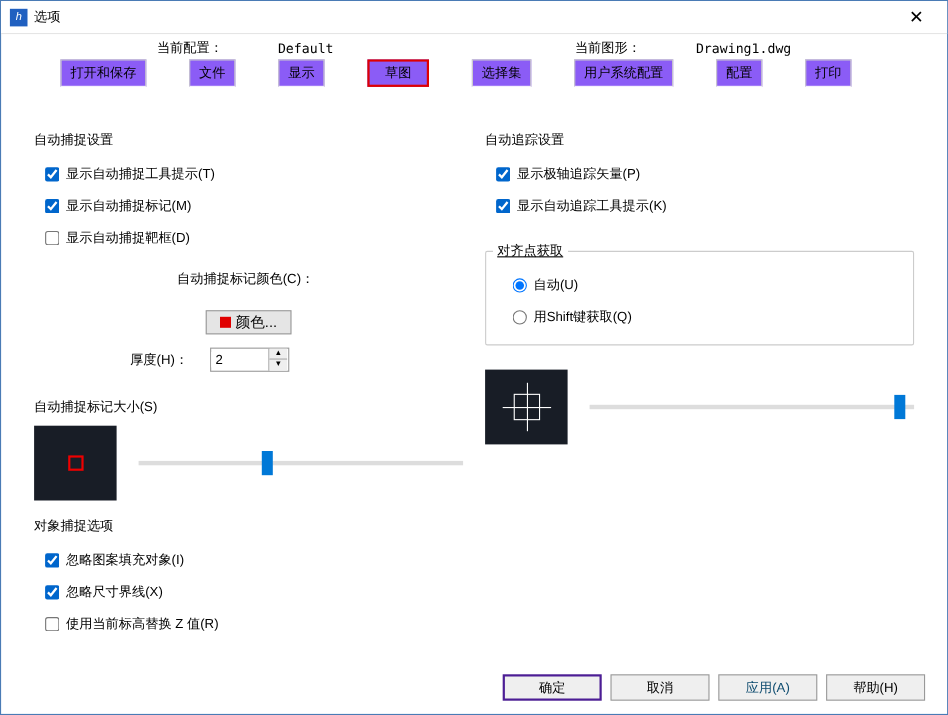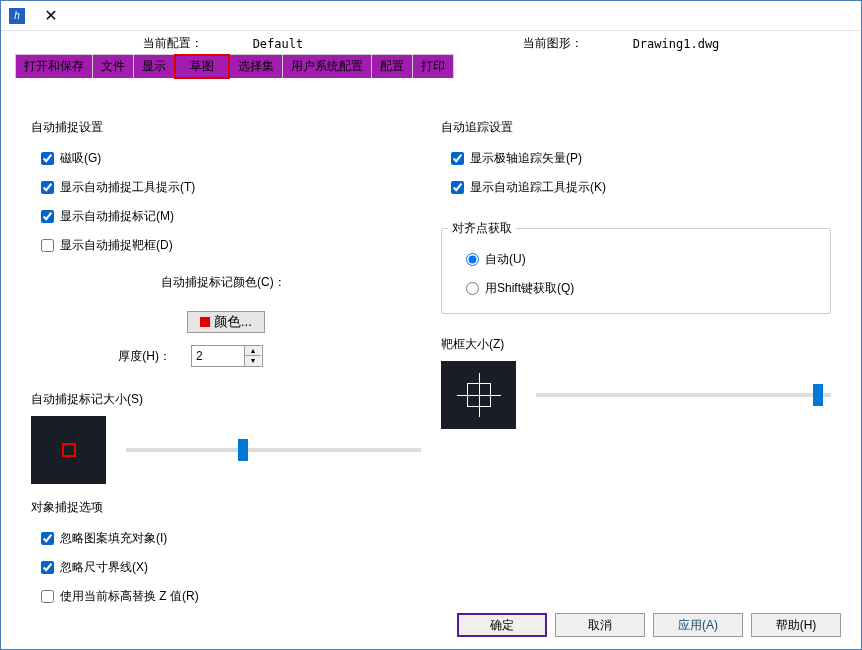--- a/index.html
+++ b/index.html
@@ -8,21 +8,21 @@
     .titlebar { height: 30px; background: #fff; display: flex; align-items: center; padding: 0 8px; border-bottom: 1px solid #e5e5e5; }
     .titlebar-icon { width: 16px; height: 16px; background: #2060c0; margin-right: 6px; display: flex; align-items: center; justify-content: center; color: #fff; font-size: 10px; font-style: italic; }
     .titlebar-title { flex: 1; font-size: 12px; color: #000; }
     .close-btn { width: 40px; height: 30px; display: flex; align-items: center; justify-content: center; font-size: 16px; cursor: pointer; }
     .info-row { display: flex; padding: 4px 14px 0; font-size: 12px; justify-content: center; }
     .info-label { color: #000; }
     .info-value { margin-left: 50px; font-family: "Consolas", monospace; }
     .info-block { display: flex; align-items: center; }
     .info-block:first-child { width: 380px; }
     .tabs { display: flex; padding: 2px 14px 0; border-bottom: 1px solid transparent; }
-    .tab { padding: 3px 8px; border: 1px solid #ccc; border-bottom: 1px solid #fff; background: #a21caf; cursor: pointer; margin-right: -1px; position: relative; }
+    .tab { padding: 3px 8px; border: 1px solid #ccc; border-bottom: 1px solid #fff; background: #8b5cf6; cursor: pointer; margin-right: -1px; position: relative; margin-left: 40px; }
     .tab.active { border: 2px solid #e00000; padding: 2px 14px; z-index: 2; }
     .content { padding: 15px 30px 10px; position: relative; height: 530px; }
     .content-columns { display: flex; gap: 20px; margin-top: 24px; }
     .col { flex: 1; }
     .group { border: 0; margin-bottom: 18px; }
     .group-title { font-size: 12px; color: #000; margin-bottom: 8px; position: relative; }
     .group-title::after { content: ""; position: absolute; left: 78px; right: 0; top: 50%; border-top: 0px solid #ddd; }
     .checkbox-row { display: flex; align-items: center; padding: 6px 10px; }
     .checkbox-row input[type="checkbox"] { width: 13px; height: 13px; margin-right: 6px; accent-color: #0066cc; }
     .checkbox-row label { cursor: pointer; }
@@ -46,29 +46,30 @@
     .aperture-preview .cross-h { position: absolute; top: 50%; left: 0; right: 0; border-top: 1px solid #fff; }
     .aperture-preview .cross-v { position: absolute; left: 50%; top: 0; bottom: 0; border-left: 1px solid #fff; }
     .aperture-preview .box { position: absolute; top: 50%; left: 50%; width: 24px; height: 24px; border: 1px solid #fff; transform: translate(-50%, -50%); }
     .slider-track { flex: 1; height: 4px; background: #ddd; position: relative; }
     .slider-thumb { position: absolute; width: 10px; height: 22px; background: #0078d7; top: -9px; }
     .button-row { position: absolute; bottom: 12px; right: 20px; display: flex; gap: 8px; }
     .btn { width: 90px; height: 24px; border: 1px solid #999; background: #efefef; font-size: 12px; cursor: pointer; }
     .btn.primary { border: 2px solid #4c1d95; }
     .btn.disabled { color: #0c4a6e; cursor: default; }
     fieldset.panel { border: 1px solid #ccc; border-radius: 2px; padding: 8px 6px 10px; margin-bottom: 16px; }
-    fieldset.panel legend { padding: 0 4px; font-size: 12px; }
+    fieldset.panel legend { padding: 0 4px; font-size: 12px; text-decoration: underline; }
     .thickness-row .field-label { text-align: right; min-width: 130px; padding-right: 0; }
   </style>
 </head>
 <body>
 
 <div class="window">
   <div class="titlebar">
     <div class="titlebar-icon">h</div>
+    <div class="titlebar-title">选项</div>
     <div class="close-btn">✕</div>
   </div>
 
   <div class="info-row">
     <div class="info-block">
       <span class="info-label">当前配置：</span>
       <span class="info-value">Default</span>
     </div>
     <div class="info-block">
       <span class="info-label">当前图形：</span>
@@ -87,24 +88,20 @@
     <div class="tab">打印</div>
   </div>
 
   <div class="content">
     <div class="content-columns">
       <div class="col">
         <div class="group">
           <div class="group-title">自动捕捉设置</div>
           <div class="checkbox-row">
               <input type="checkbox" checked="" style="">
-              <label>磁吸(G)</label>
-            </div>
-          <div class="checkbox-row">
-              <input type="checkbox" checked="" style="">
               <label>显示自动捕捉工具提示(T)</label>
             </div>
           <div class="checkbox-row">
               <input type="checkbox" checked="" style="">
               <label>显示自动捕捉标记(M)</label>
             </div>
           <div class="checkbox-row">
               <input type="checkbox" style="">
               <label>显示自动捕捉靶框(D)</label>
             </div>
@@ -175,21 +172,20 @@
               <input type="radio" name="align" checked="" style="">
               <label>自动(U)</label>
             </div>
           <div class="radio-row">
               <input type="radio" name="align" style="">
               <label>用Shift键获取(Q)</label>
             </div>
         </fieldset>
 
         <div class="slider-group" style="margin-top:22px;">
-          <div class="group-title">靶框大小(Z)</div>
           <div class="slider-area">
             <div class="preview-box">
               <div class="aperture-preview">
                 <div class="cross-h"></div>
                   <div class="cross-v"></div>
                   <div class="box"></div>
               </div>
             </div>
             <div class="slider-track">
               <div class="slider-thumb" style="left:94%;"></div>

